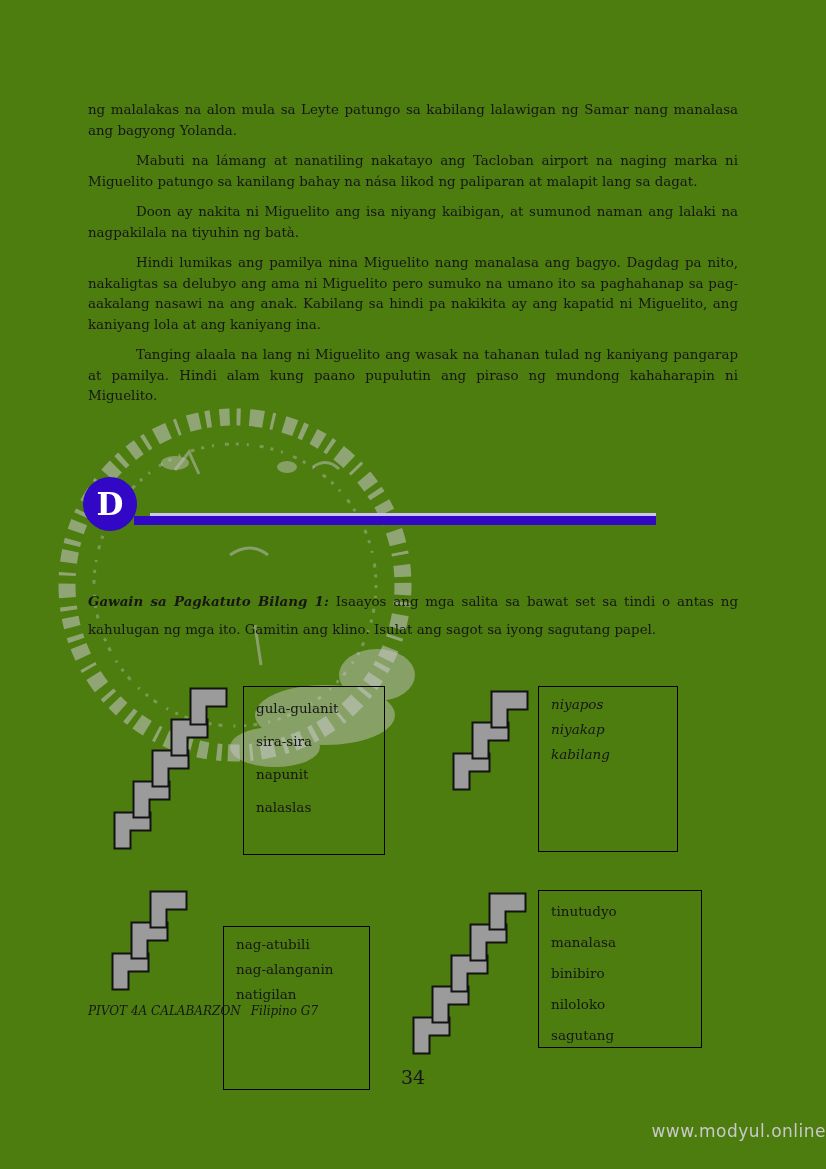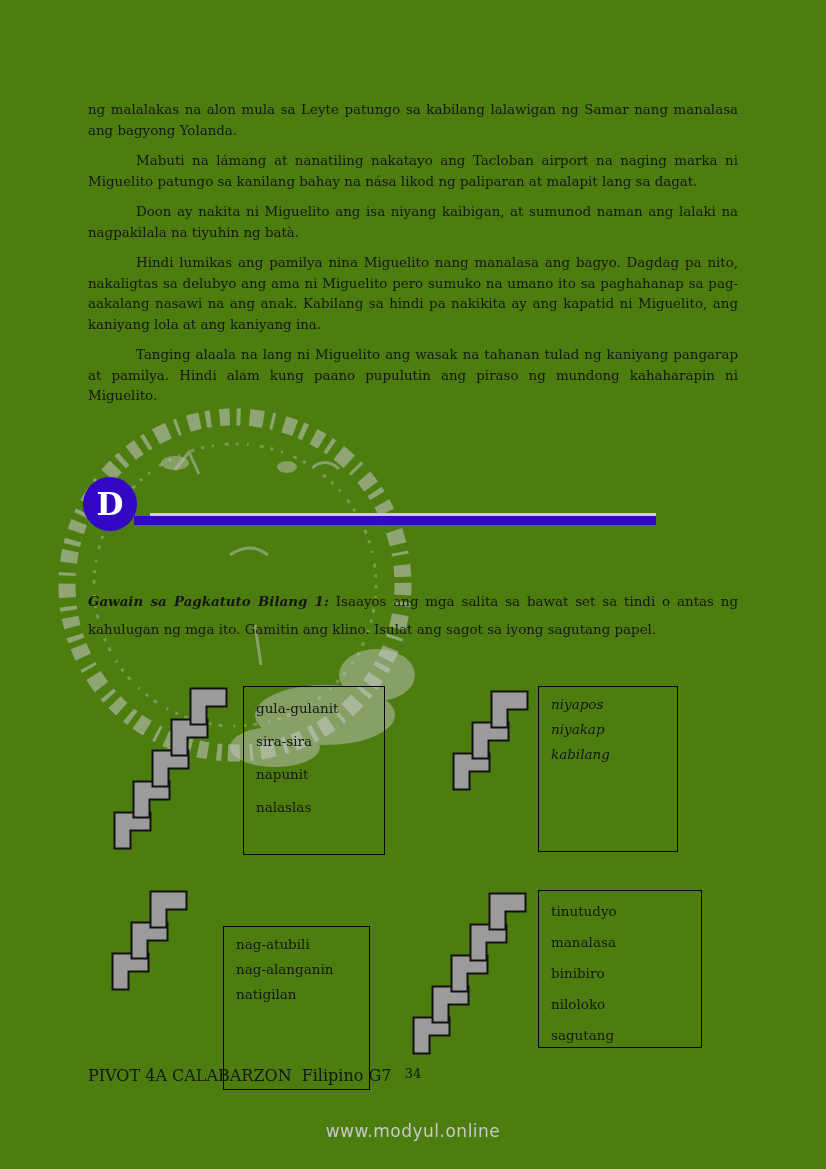--- a/index.html
+++ b/index.html
@@ -55,27 +55,27 @@
 
   
   .stairs{position:absolute;z-index:1;}
   .stairs polygon{fill:#9b9b9b;stroke:#121212;stroke-width:2;}
   .s1{left:113px;top:687px;}
   .s2{left:452px;top:690px;}
   .s3{left:111px;top:890px;}
   .s4{left:412px;top:892px;}
 
   
-  .footer-left{left:88px;top:1066px;font-size:16px;white-space:nowrap;}
+  .footer-left{left:88px;top:1004px;font-size:12px;font-style:italic;white-space:nowrap;}
   .footer-left .subject{margin-left:10px;}
-  .footer-page{left:88px;top:1066px;width:650px;text-align:center;font-size:13px;}
+  .footer-page{left:88px;top:1066px;width:650px;text-align:center;font-size:19px;}
 
   
   .site-watermark{
-    left:0;top:1121px;width:826px;text-align:center;
+    left:0;top:1121px;width:826px;text-align:right;
     font-family:"DejaVu Sans","Liberation Sans",sans-serif;
     font-size:17px;color:#c9c9c9;letter-spacing:0.5px;
   }
 </style>
 </head>
 <body>
 
 <div class="page">
 
   <svg class="stamp" width="420" height="420" viewBox="0 0 420 420" aria-hidden="true">

